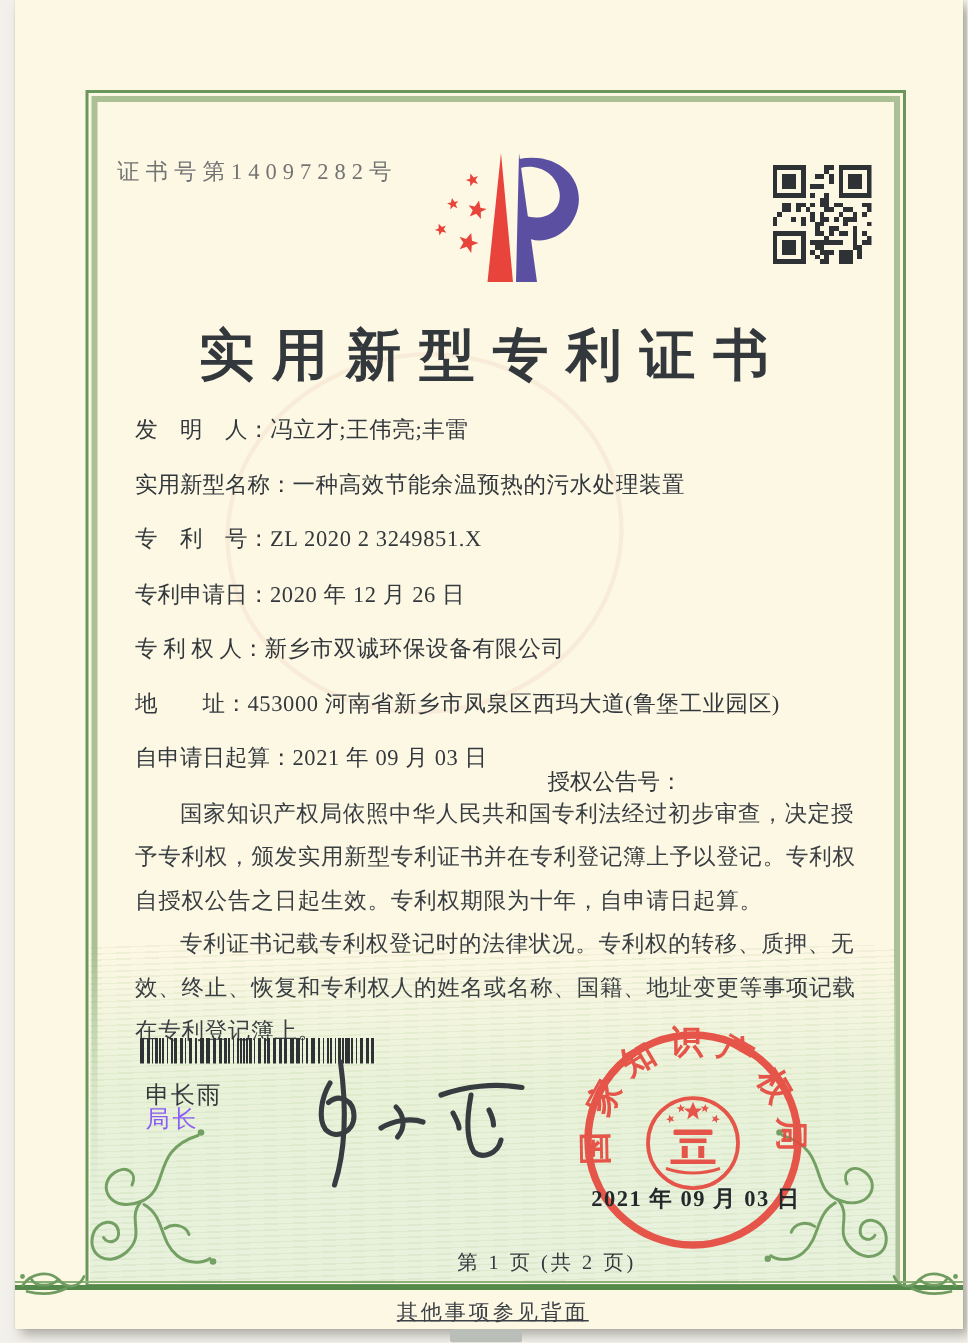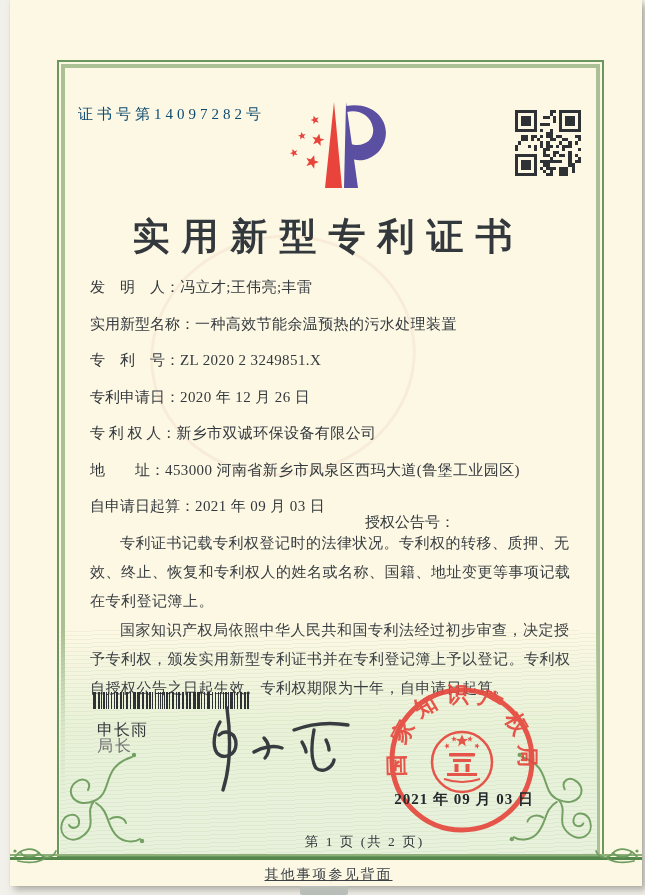--- a/index.html
+++ b/index.html
@@ -29,21 +29,21 @@
   }
   
   .green-zone {
     position:absolute; left:50px; top:630px; width:537px; height:224px;
     background:
       repeating-linear-gradient(-2deg, rgba(150,185,120,.13) 0 1px, rgba(0,0,0,0) 1px 4px),
       linear-gradient(to bottom, rgba(228,240,213,0) 0, rgba(228,240,213,.8) 95px, #e7f1db 170px);
   }
   .cert-no {
     position:absolute; left:68px; top:105px; font-size:15px; letter-spacing:4px;
-    color:#0c4a6e; z-index:3;
+    color:#737373; z-index:3;
   }
   .logo { position:absolute; left:272px; top:96px; width:110px; height:100px; z-index:2; }
   .qr { position:absolute; left:505px; top:110px; width:66px; height:66px; z-index:2; }
   .title {
     position:absolute; left:47px; top:197px; width:543px; text-align:center;
     font-size:37px; font-weight:700; letter-spacing:12px; color:#33383c; z-index:3;margin-top:15px;
   }
   .fields {
     position:absolute; left:80px; top:276px; width:486px;
     font-size:15px; line-height:22px; color:#33383c; z-index:3;
@@ -51,21 +51,21 @@
   .frow { position:relative; display:flex; margin-bottom:14.5px; white-space:pre; }
   .flabel { flex:0 0 auto; }
   .fvalue { letter-spacing:.4px; }
   .grant2 { position:absolute; left:275px; top:16px; display:flex; }
   .paras {
     position:absolute; left:80px; top:529px; width:484px;
     font-size:15px; line-height:29px; color:#393e42; z-index:3;
   }
   .paras p { margin:0; text-indent:2em; letter-spacing:.5px; }
   .barcode { position:absolute; left:83px; top:692px; width:160px; height:17px; z-index:3; }
-  .sig-title { position:absolute; left:87px; top:736px; font-size:16px; color:#737373; z-index:3; letter-spacing:2px;}
+  .sig-title { position:absolute; left:87px; top:736px; font-size:16px; color:#8b5cf6; z-index:3; letter-spacing:2px;}
   .sig-name  { position:absolute; left:87px; top:720px; font-size:16px; color:#33383c; z-index:3; letter-spacing:1px;}
   .sig-hand  { position:absolute; left:180px; top:700px; width:175px; height:100px; z-index:3; }
   .seal { position:absolute; left:374px; top:682px; width:156px; height:156px; z-index:3; opacity:.92; }
   .seal-date {
     position:absolute; left:378px; top:790px; width:152px; text-align:center;
     font-size:15px; font-weight:700; color:#24282b; z-index:4; letter-spacing:1px;
   }
   .page-no {
     position:absolute; left:47px; top:833px; width:543px; text-align:center;
     font-size:13.5px; letter-spacing:2px; color:#33383c; z-index:3;padding-left:36px;
@@ -277,22 +277,22 @@
     </div>
     <div class="frow">
       <span class="flabel">自申请日起算：</span><span class="fvalue">2021 年 09 月 03 日</span>
       <span class="grant2">
         <span class="flabel">授权公告号：</span>
       </span>
     </div>
   </div>
 
   <div class="paras">
+    <p>国家知识产权局依照中华人民共和国专利法经过初步审查，决定授予专利权，颁发实用新型专利证书并在专利登记簿上予以登记。专利权自授权公告之日起生效。专利权期限为十年，自申请日起算。</p>
     <p>专利证书记载专利权登记时的法律状况。专利权的转移、质押、无效、终止、恢复和专利权人的姓名或名称、国籍、地址变更等事项记载在专利登记簿上。</p>
-    <p>国家知识产权局依照中华人民共和国专利法经过初步审查，决定授予专利权，颁发实用新型专利证书并在专利登记簿上予以登记。专利权自授权公告之日起生效。专利权期限为十年，自申请日起算。</p>
   </div>
 
   <div class="barcode">
     <svg id="bc-svg" viewBox="0 0 160 17" width="160" height="17" shape-rendering="crispEdges">
         <rect x="0" y="0" width="3" height="17" fill="#2e3234"></rect>
         <rect x="5" y="0" width="2" height="17" fill="#2e3234"></rect>
         <rect x="8" y="0" width="1" height="17" fill="#2e3234"></rect>
         <rect x="10" y="0" width="2" height="17" fill="#2e3234"></rect>
         <rect x="13" y="0" width="1" height="17" fill="#2e3234"></rect>
         <rect x="15" y="0" width="1" height="17" fill="#2e3234"></rect>

